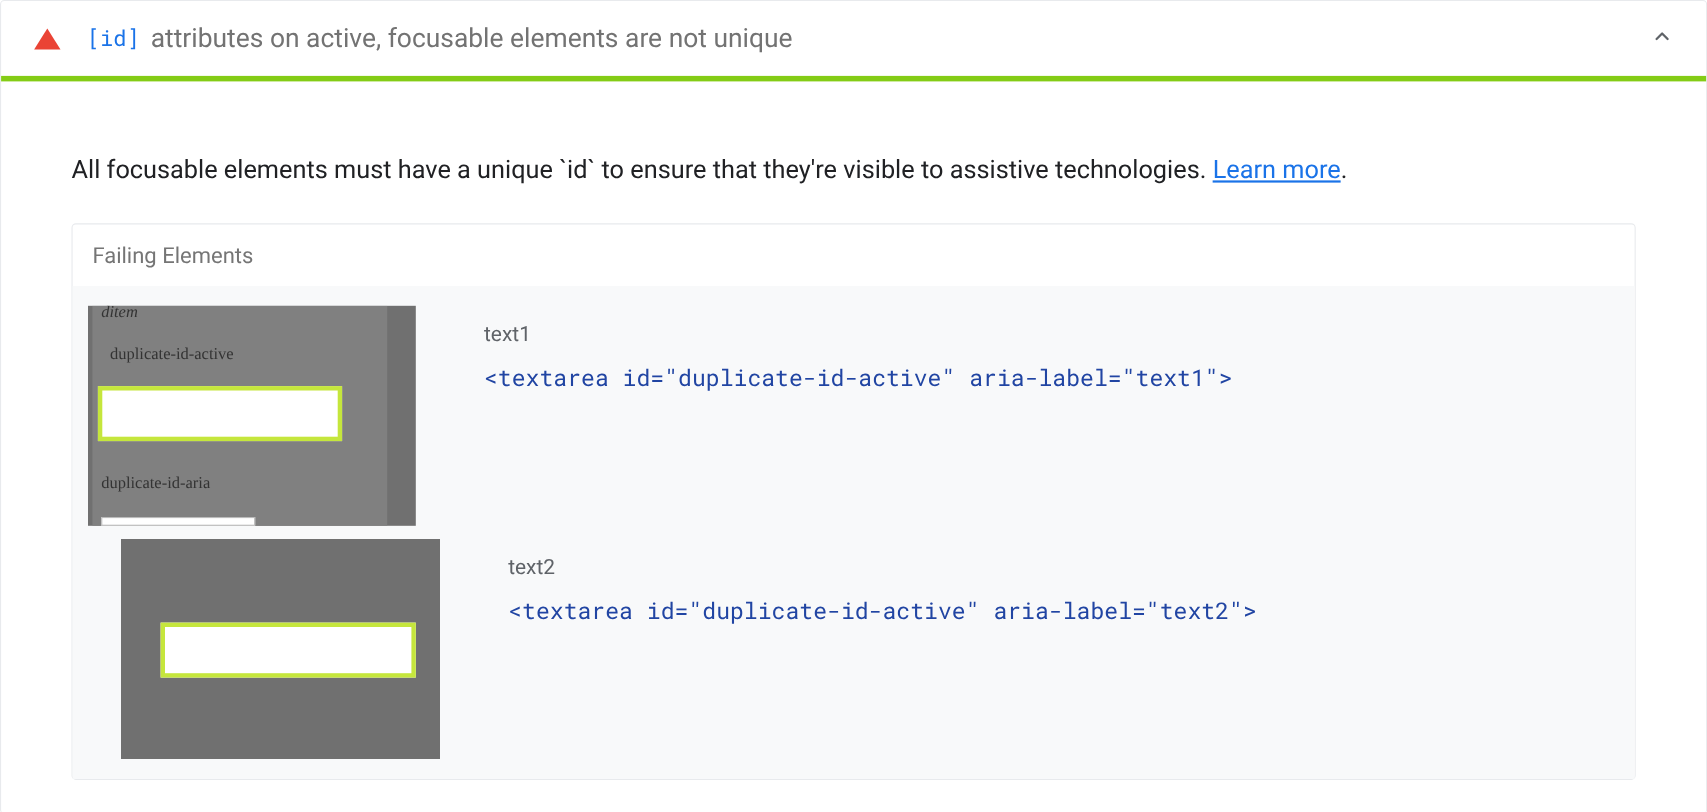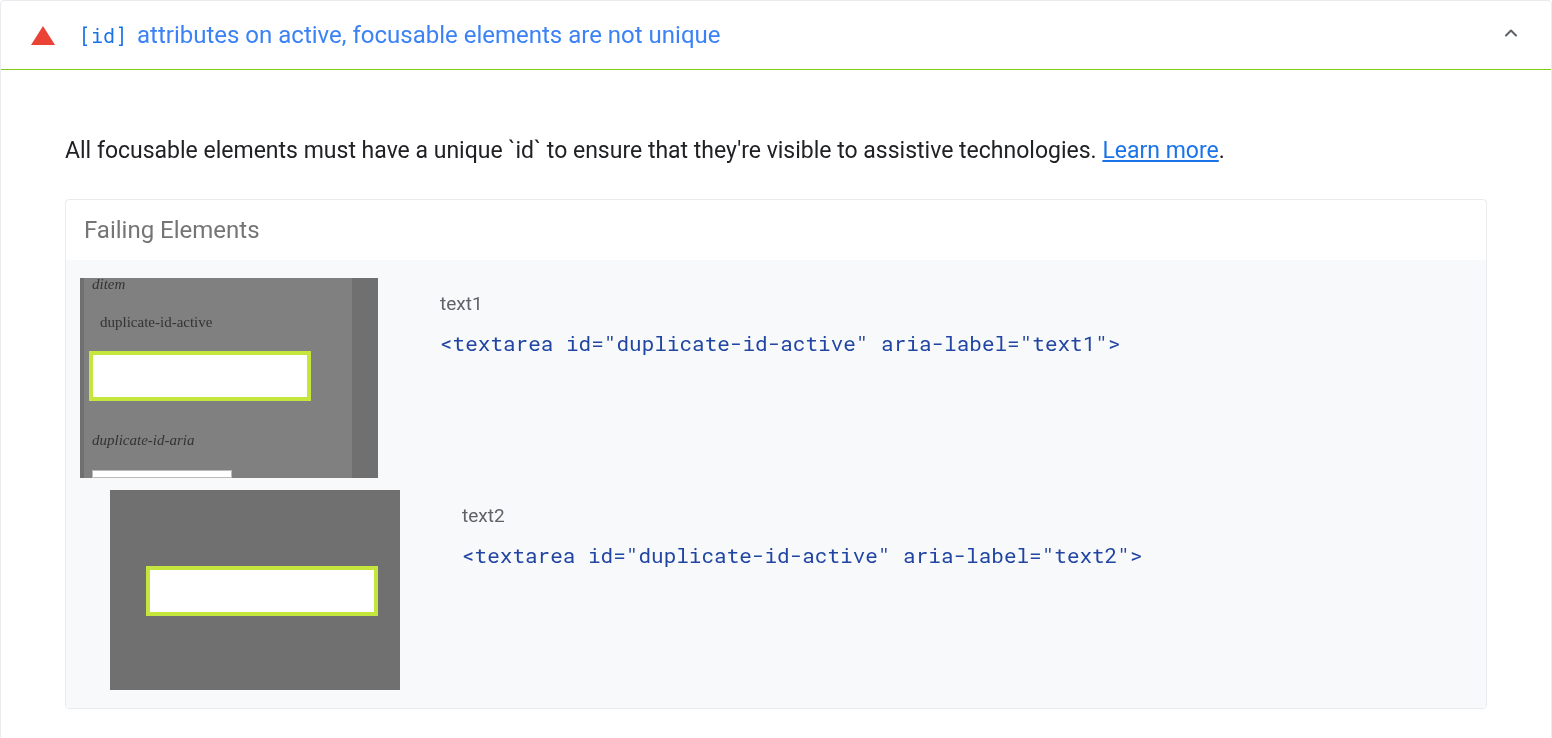--- a/index.html
+++ b/index.html
@@ -16,21 +16,21 @@
     }
     .audit-panel {
       border: 1px solid #e8eaed;
       border-radius: 4px;
       background: #fff;
     }
     .audit-header {
       display: flex;
       align-items: center;
       padding: 20px 30px;
-      border-bottom: 1px solid #84cc16;
+      border-bottom: 5px solid #84cc16;
       cursor: pointer;
     }
     .error-triangle {
       width: 0;
       height: 0;
       border-left: 12px solid transparent;
       border-right: 12px solid transparent;
       border-bottom: 19px solid #ea4335;
       margin-right: 24px;
       flex-shrink: 0;
@@ -43,21 +43,21 @@
       align-items: center;
       flex-wrap: wrap;
     }
     .code-badge {
       font-family: "Roboto Mono", Menlo, Consolas, monospace;
       color: #1a73e8;
       font-size: 20px;
       margin-right: 10px;
     }
     .audit-title-text {
-      color: #3b82f6;
+      color: #737373;
     }
     .chevron {
       color: #5f6368;
       font-size: 20px;
       flex-shrink: 0;
     }
     .audit-body {
       padding: 24px 64px 30px 64px;
     }
     .description {
@@ -72,21 +72,21 @@
       text-decoration: underline;
       cursor: pointer;
     }
     .failing-box {
       border: 1px solid #e8eaed;
       border-radius: 4px;
       background: #fff;
     }
     .failing-header {
       padding: 16px 18px;
-      font-size: 24px;
+      font-size: 20px;
       color: #757575;
     }
     .failing-list {
       background: #f8f9fa;
       padding: 12px 0;
     }
     .failing-item {
       display: flex;
       align-items: flex-start;
       padding: 6px 14px;
@@ -165,21 +165,21 @@
     <div class="failing-box">
       <div class="failing-header">Failing Elements</div>
       <div class="failing-list">
 
         <div class="failing-item">
           <div class="thumb">
             <div class="thumb-inner-light" style="left:4px; top:0; width:268px; height:200px;"></div>
             <span class="thumb-text-row" style="left:12px; top:-2px; font-style:italic;">ditem</span>
             <span class="thumb-text-row" style="left:20px; top:36px;text-align:center;">duplicate-id-active</span>
             <div class="thumb-field" style="left:9px; top:73px; width:222px; height:50px;"></div>
-            <span class="thumb-text-row" style="left:12px; top:154px;font-style:italic;">duplicate-id-aria</span>
+            <span class="thumb-text-row" style="left:12px; top:154px;">duplicate-id-aria</span>
             <div class="thumb-field-plain" style="left:12px; top:192px; width:140px; height:8px;"></div>
           </div>
           <div class="snippet">
             <div class="snippet-label">text1</div>
             <div class="snippet-code">&lt;textarea id="duplicate-id-active" aria-label="text1"&gt;</div>
           </div>
         </div>
 
         <div class="failing-item">
           <div class="thumb second">

